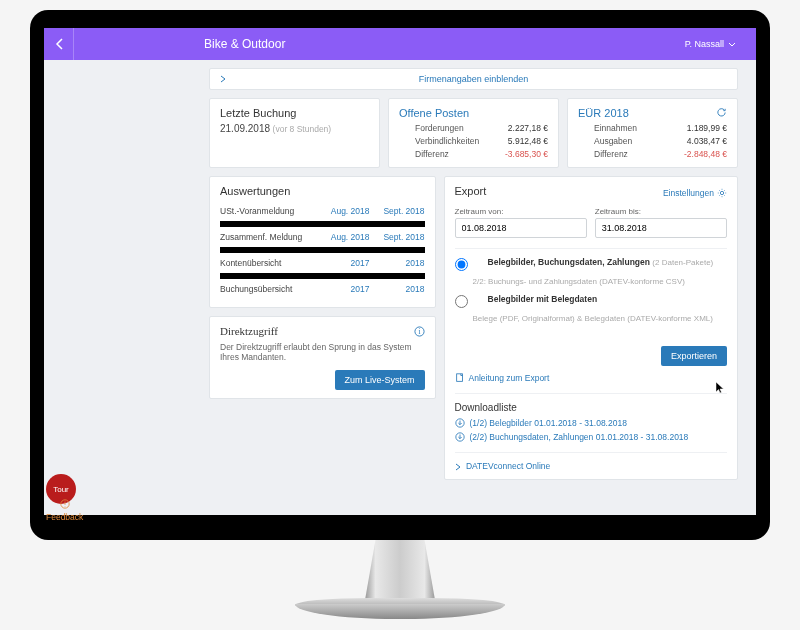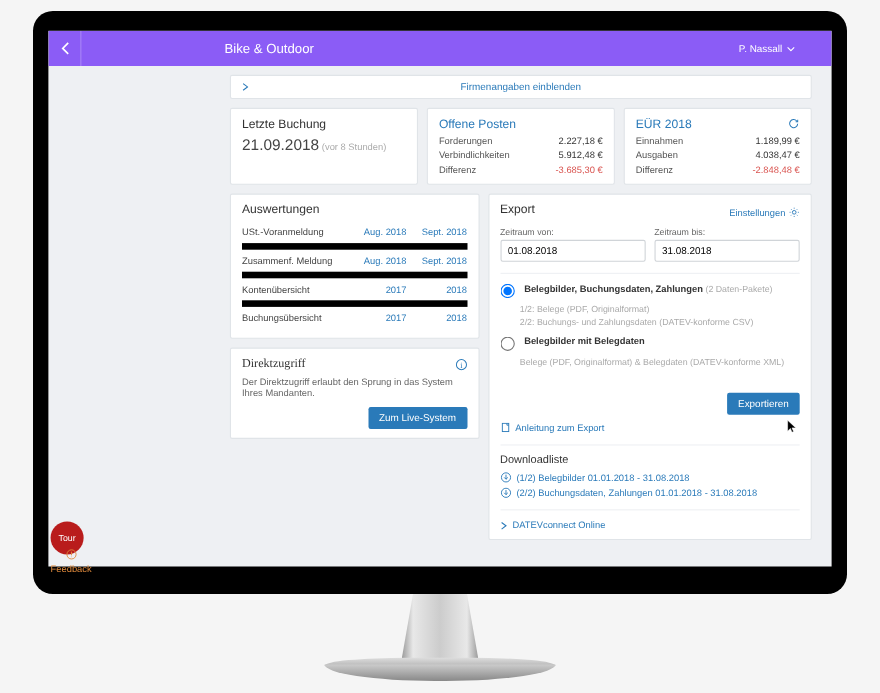--- a/index.html
+++ b/index.html
@@ -45,21 +45,21 @@
     align-items: center;
     justify-content: center;
     cursor: pointer;
   }
   .title {
     flex: 1;
     font-size: 12px;
     padding-left: 130px;
   }
   .user {
-    padding-right: 33px;
+    padding-right: 20px;
     font-size: 9px;
     display: flex;
     align-items: center;
     gap: 4px;
     cursor: pointer;
   }
   .content { padding: 8px 18px 8px 165px; }
   .expand-row {
     background: #fff;
     border: 1px solid #e0e4e8;
@@ -83,21 +83,21 @@
   .card {
     background: #fff;
     border: 1px solid #e0e4e8;
     border-radius: 2px;
     padding: 8px 10px;
   }
   .card h3 { font-size: 11px; font-weight: 500; color: #333; margin-bottom: 4px; }
   .card h3.link { color: #2a7ab9; }
   .sub { color: #aaa; font-size: 8.5px; }
   .kv { display: flex; justify-content: space-between; font-size: 8.5px; margin-top: 3px; }
-  .kv .lbl { color: #555; }
+  .kv .lbl { color: #555; margin-left: 16px; }
   .kv .val { color: #333; }
   .neg { color: #d9534f !important; }
   .refresh { float: right; color: #2a7ab9; cursor: pointer; }
   .row2 {
     display: grid;
     grid-template-columns: 1fr 1.3fr;
     gap: 8px;
     margin-top: 8px;
   }
   .table-head { font-size: 11px; font-weight: 500; margin-bottom: 4px; }
@@ -119,21 +119,21 @@
     cursor: pointer;
   }
   .export-head { display: flex; justify-content: space-between; align-items: center; }
   .export-head .settings { color: #2a7ab9; font-size: 8.5px; cursor: pointer; display:flex; align-items:center; gap:3px;}
   .date-row { display: grid; grid-template-columns: 1fr 1fr; gap: 8px; margin-top: 6px; }
   .date-col label { font-size: 8px; color: #666; display: block; margin-bottom: 2px;}
   .date-col input {
     width: 100%; border: 1px solid #d0d4d8; padding: 4px 6px; font-size: 9px; border-radius: 2px;
   }
   .radio-block { margin-top: 10px; border-top: 1px solid #eef0f3; padding-top: 8px;}
-  .radio-item { display: flex; gap: 9px; margin-bottom: 6px; }
+  .radio-item { display: flex; gap: 20px; margin-bottom: 6px; }
   .radio-item input { margin-top: 1px; }
   .radio-item .rt { font-size: 8.5px; }
   .radio-item strong { font-weight: 600; color: #333; }
   .hint { color: #aaa; font-size: 8px; margin-left: 0; }
   .hint-line { color:#aaa; font-size:8px; margin-left:18px; margin-bottom:2px;}
   .export-actions { display: flex; justify-content: space-between; align-items: center; margin-top: 6px; }
   .link-sm { color: #2a7ab9; font-size: 8.5px; cursor: pointer; display:flex; align-items:center; gap:4px;margin-top:44px;}
   .downloads { margin-top: 10px; border-top: 1px solid #eef0f3; padding-top:8px;}
   .downloads h4 { font-size: 10px; font-weight: 500; margin-bottom:5px; color:#333;}
   .dl-item { color: #2a7ab9; font-size: 8.5px; margin-bottom: 4px; cursor:pointer; display:flex; align-items:center; gap:5px;}
@@ -230,21 +230,21 @@
               <path d="M1 1 L5 4 L1 7" stroke="#2a7ab9" stroke-width="1" fill="none"></path>
             </svg>
         </span>
         <span>Firmenangaben einblenden</span>
       </div>
 
       <div class="row1">
         <div class="card">
           <h3>Letzte Buchung</h3>
           <div style="margin-top:4px;">
-            <span style="font-size:14px;color:#444;">21.09.2018</span>
+            <span style="font-size:10px;color:#444;">21.09.2018</span>
             <span class="sub">(vor 8 Stunden)</span>
           </div>
         </div>
 
         <div class="card">
           <h3 class="link">Offene Posten</h3>
           <div class="kv">
               <span class="lbl">Forderungen</span>
               <span class="val">2.227,18 €</span>
             </div>
@@ -347,21 +347,20 @@
           </div>
 
           <div class="radio-block">
             <div class="radio-item">
               <input type="radio" name="exp" checked="" style="">
               <div class="rt">
                 <strong>Belegbilder, Buchungsdaten, Zahlungen</strong>
                 <span class="hint">(2 Daten-Pakete)</span>
               </div>
             </div>
-            <div class="hint-line">1/2: Belege (PDF, Originalformat)</div>
             <div class="hint-line" style="margin-bottom:8px;">2/2: Buchungs- und Zahlungsdaten (DATEV-konforme CSV)</div>
 
             <div class="radio-item">
               <input type="radio" name="exp" style="">
               <div class="rt">
                 <strong>Belegbilder mit Belegdaten</strong>
               </div>
             </div>
             <div class="hint-line">Belege (PDF, Originalformat) &amp; Belegdaten (DATEV-konforme XML)</div>
           </div>

